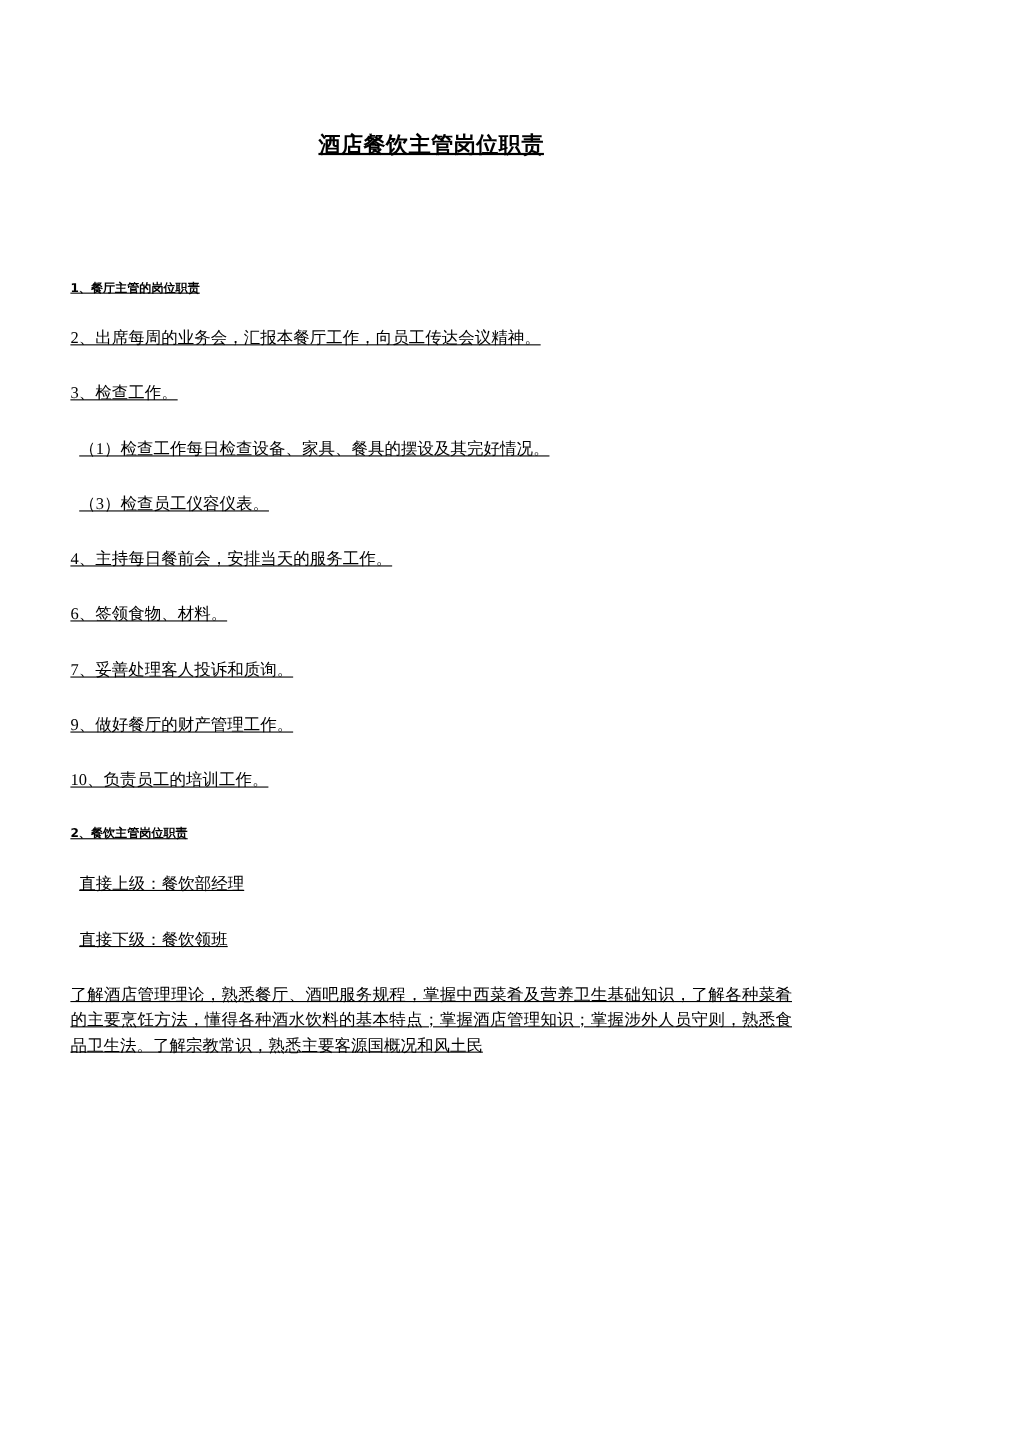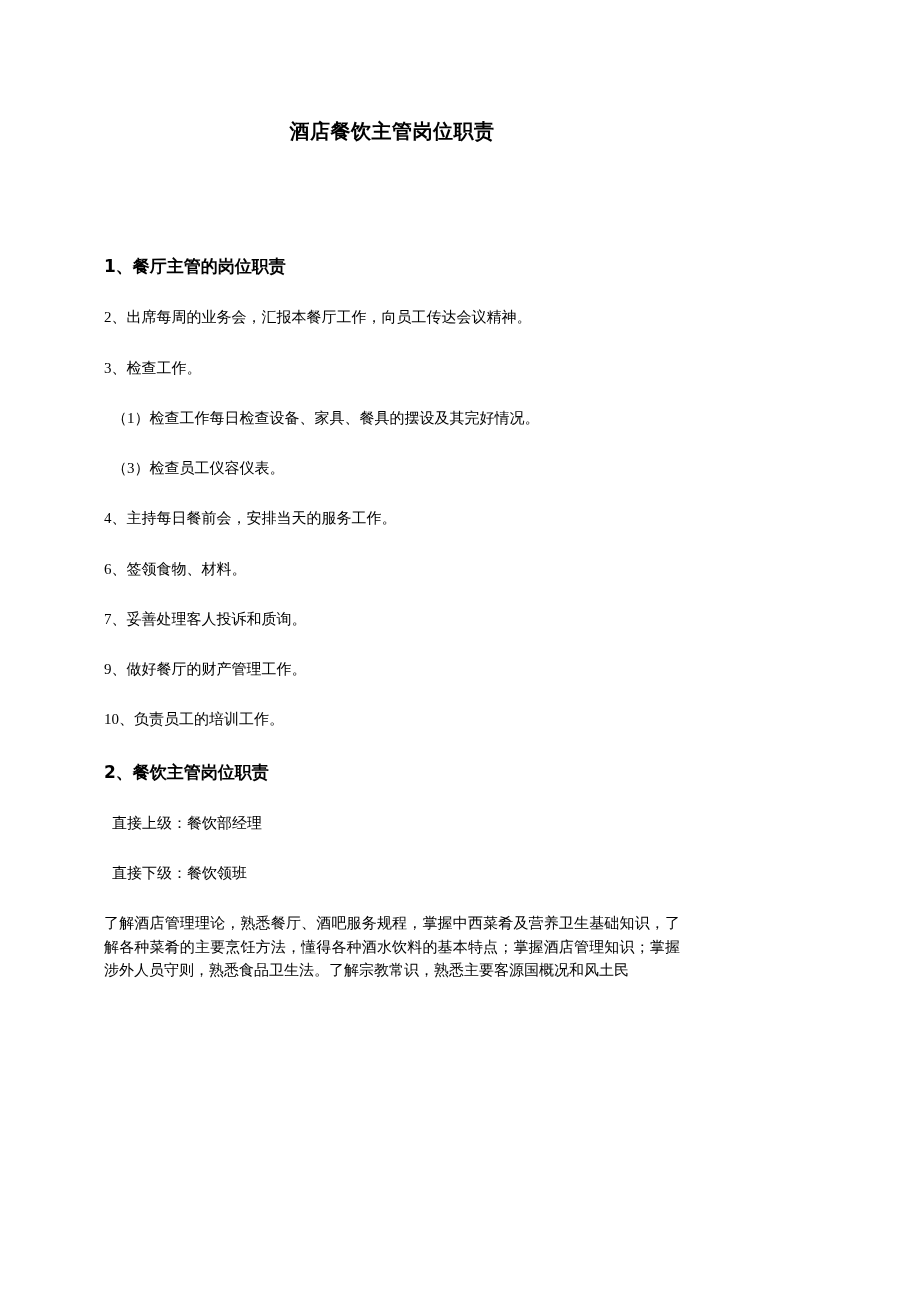--- a/index.html
+++ b/index.html
@@ -12,22 +12,23 @@
     height: 1302px;
     font-family: "Liberation Serif", "DejaVu Serif", serif;
     color: #000000;
     -webkit-font-smoothing: antialiased;
   }
   .page {
     position: relative;
     width: 784px;
     height: 1302px;
     box-sizing: border-box;
-    padding: 0 104px;
+    padding: 0 64px;
     overflow: hidden;
+    text-decoration: underline;
   }
   .doc-title {
     text-align: center;
     font-size: 20px;
     font-weight: bold;
     font-family: "DejaVu Sans", "Liberation Sans", sans-serif;
     margin: 0;
     padding-top: 118px;
     letter-spacing: 0.5px;
   }
@@ -37,21 +38,21 @@
   p.para {
     margin: 0 0 27px 0;
     font-size: 15px;
     line-height: 1.55;
     text-align: justify;
     text-justify: inter-ideograph;
   }
   p.heading {
     font-weight: bold;
     font-family: "DejaVu Sans", "Liberation Sans", sans-serif;
-    font-size: 17px;
+    font-size: 11px;
   }
   p.indent {
     text-indent: 0;
     padding-left: 8px;
   }
   p.last {
     margin-bottom: 15px;
   }
 </style>
 </head>

